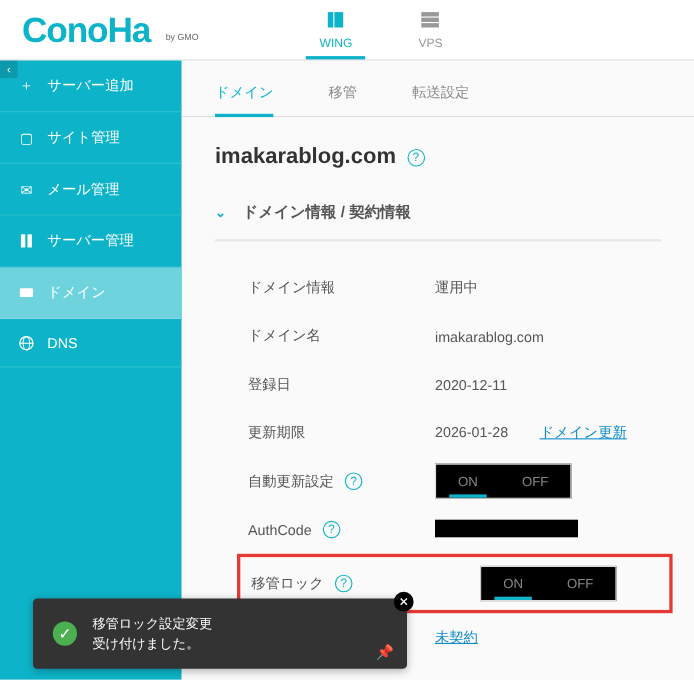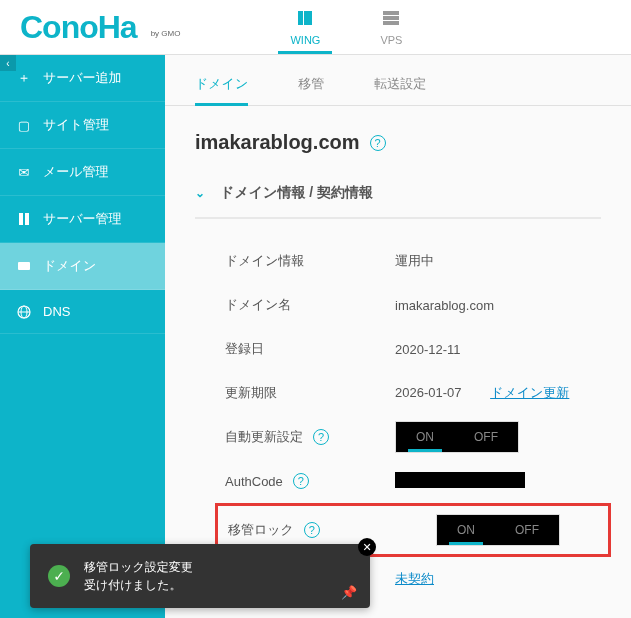--- a/index.html
+++ b/index.html
@@ -161,21 +161,21 @@
             <div class="info-label">ドメイン名</div>
             <div class="info-value">imakarablog.com</div>
           </div>
           <div class="info-row">
             <div class="info-label">登録日</div>
             <div class="info-value">2020-12-11</div>
           </div>
           <div class="info-row">
             <div class="info-label">更新期限</div>
             <div class="info-value">
-              <span>2026-01-07</span>
+              <span>2026-01-28</span>
               <span class="link">ドメイン更新</span>
             </div>
           </div>
           <div class="info-row">
             <div class="info-label">
               <span>自動更新設定</span>
               <span class="help-icon">?</span>
             </div>
             <div class="info-value">
               <div class="toggle-group">

